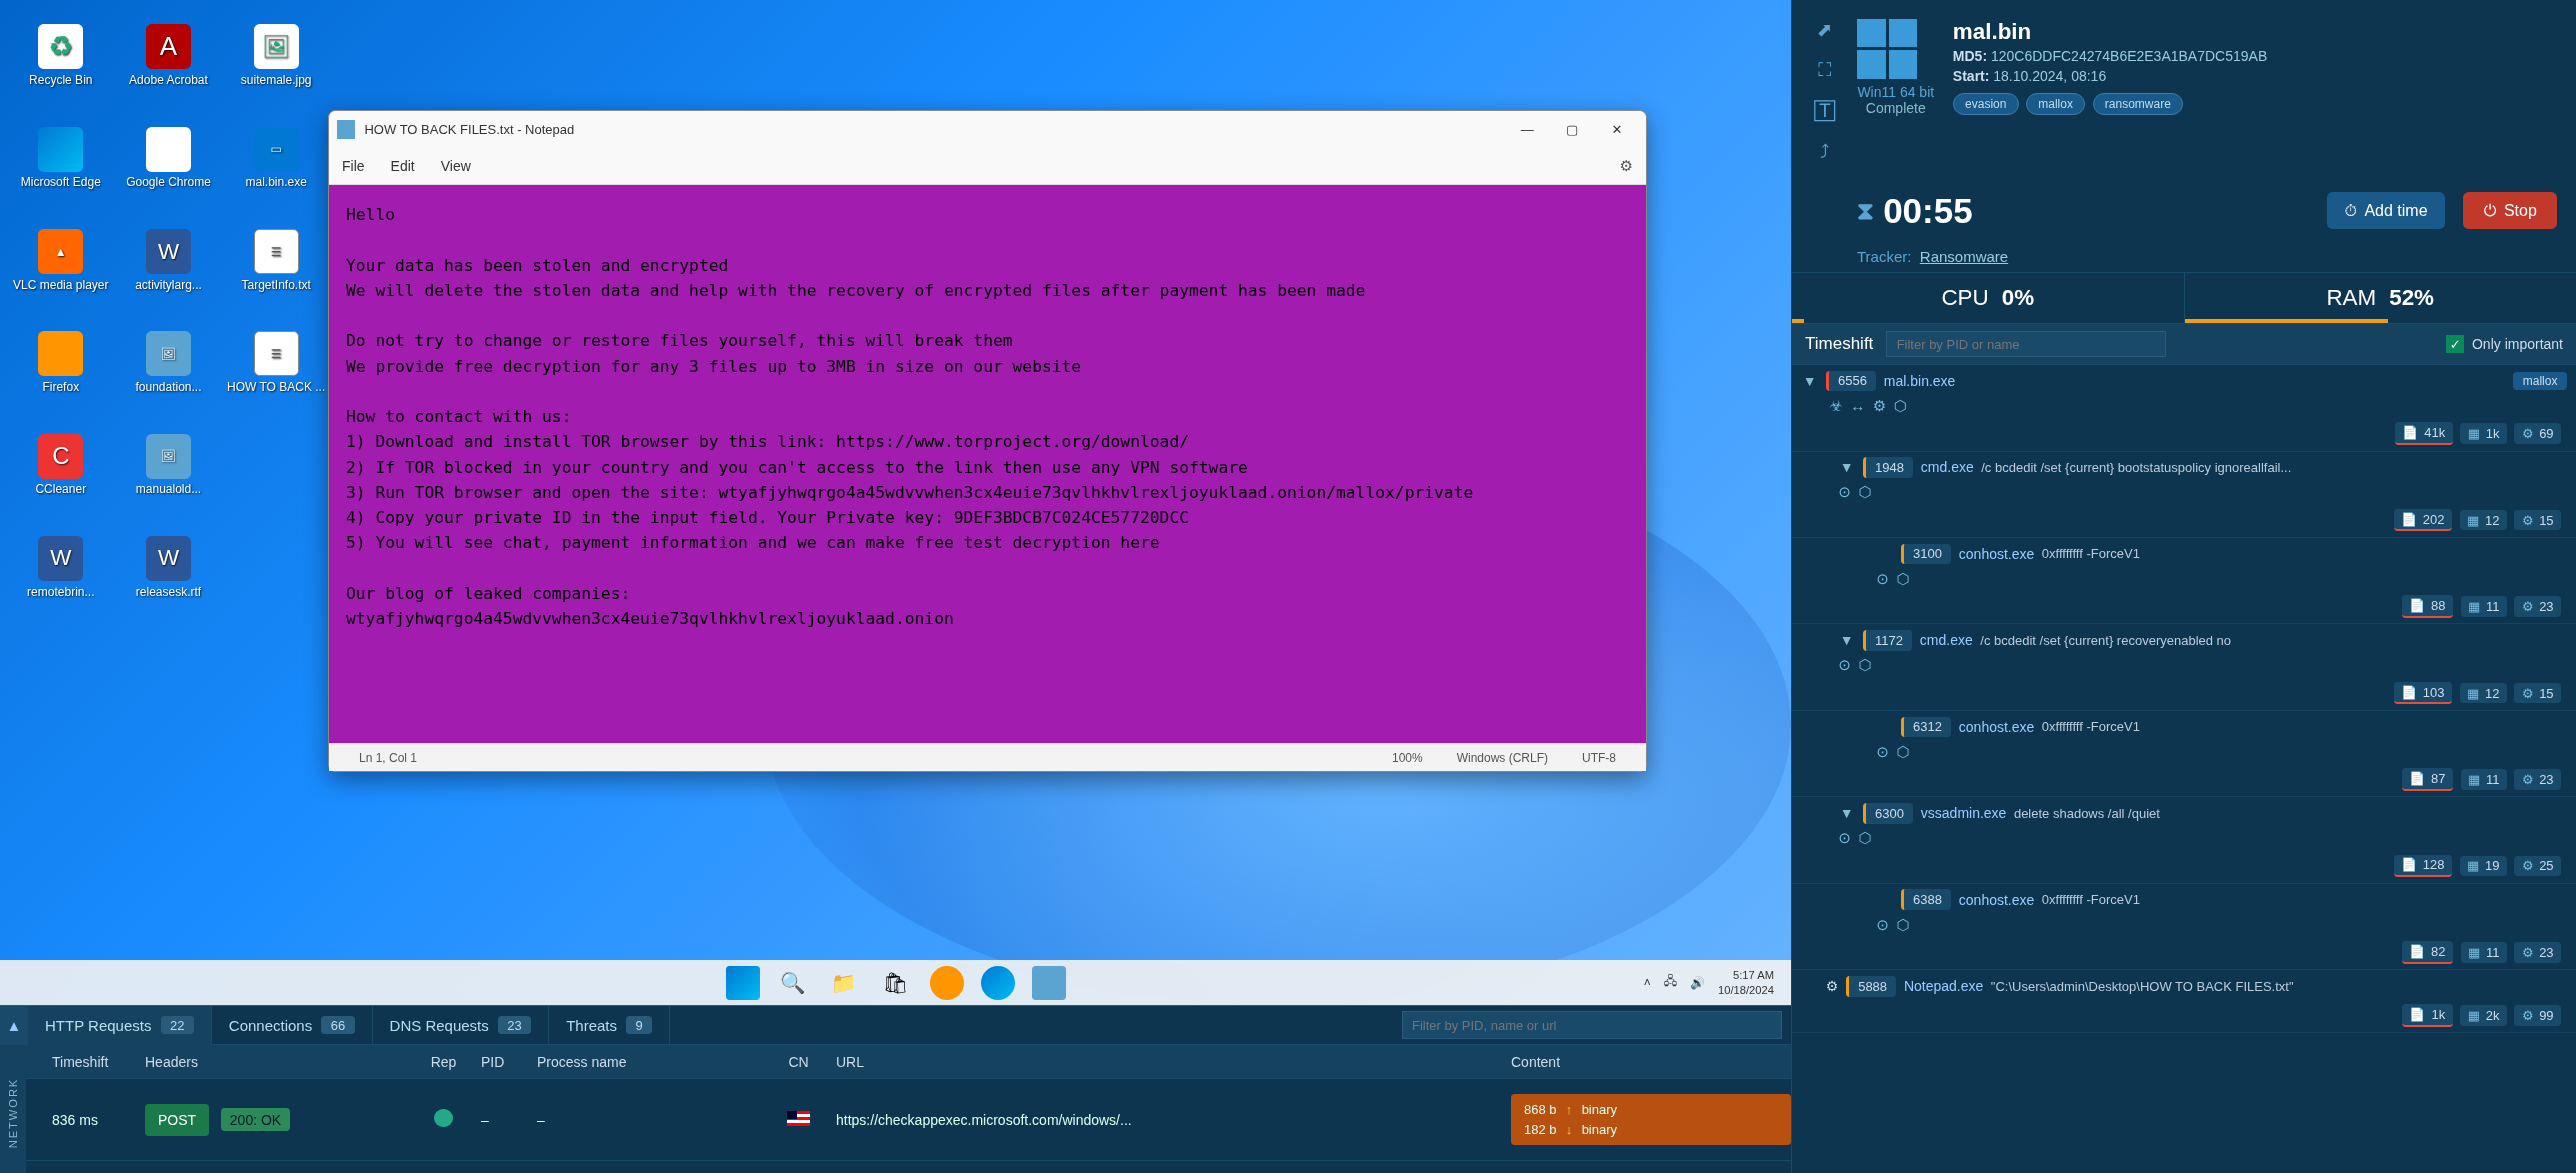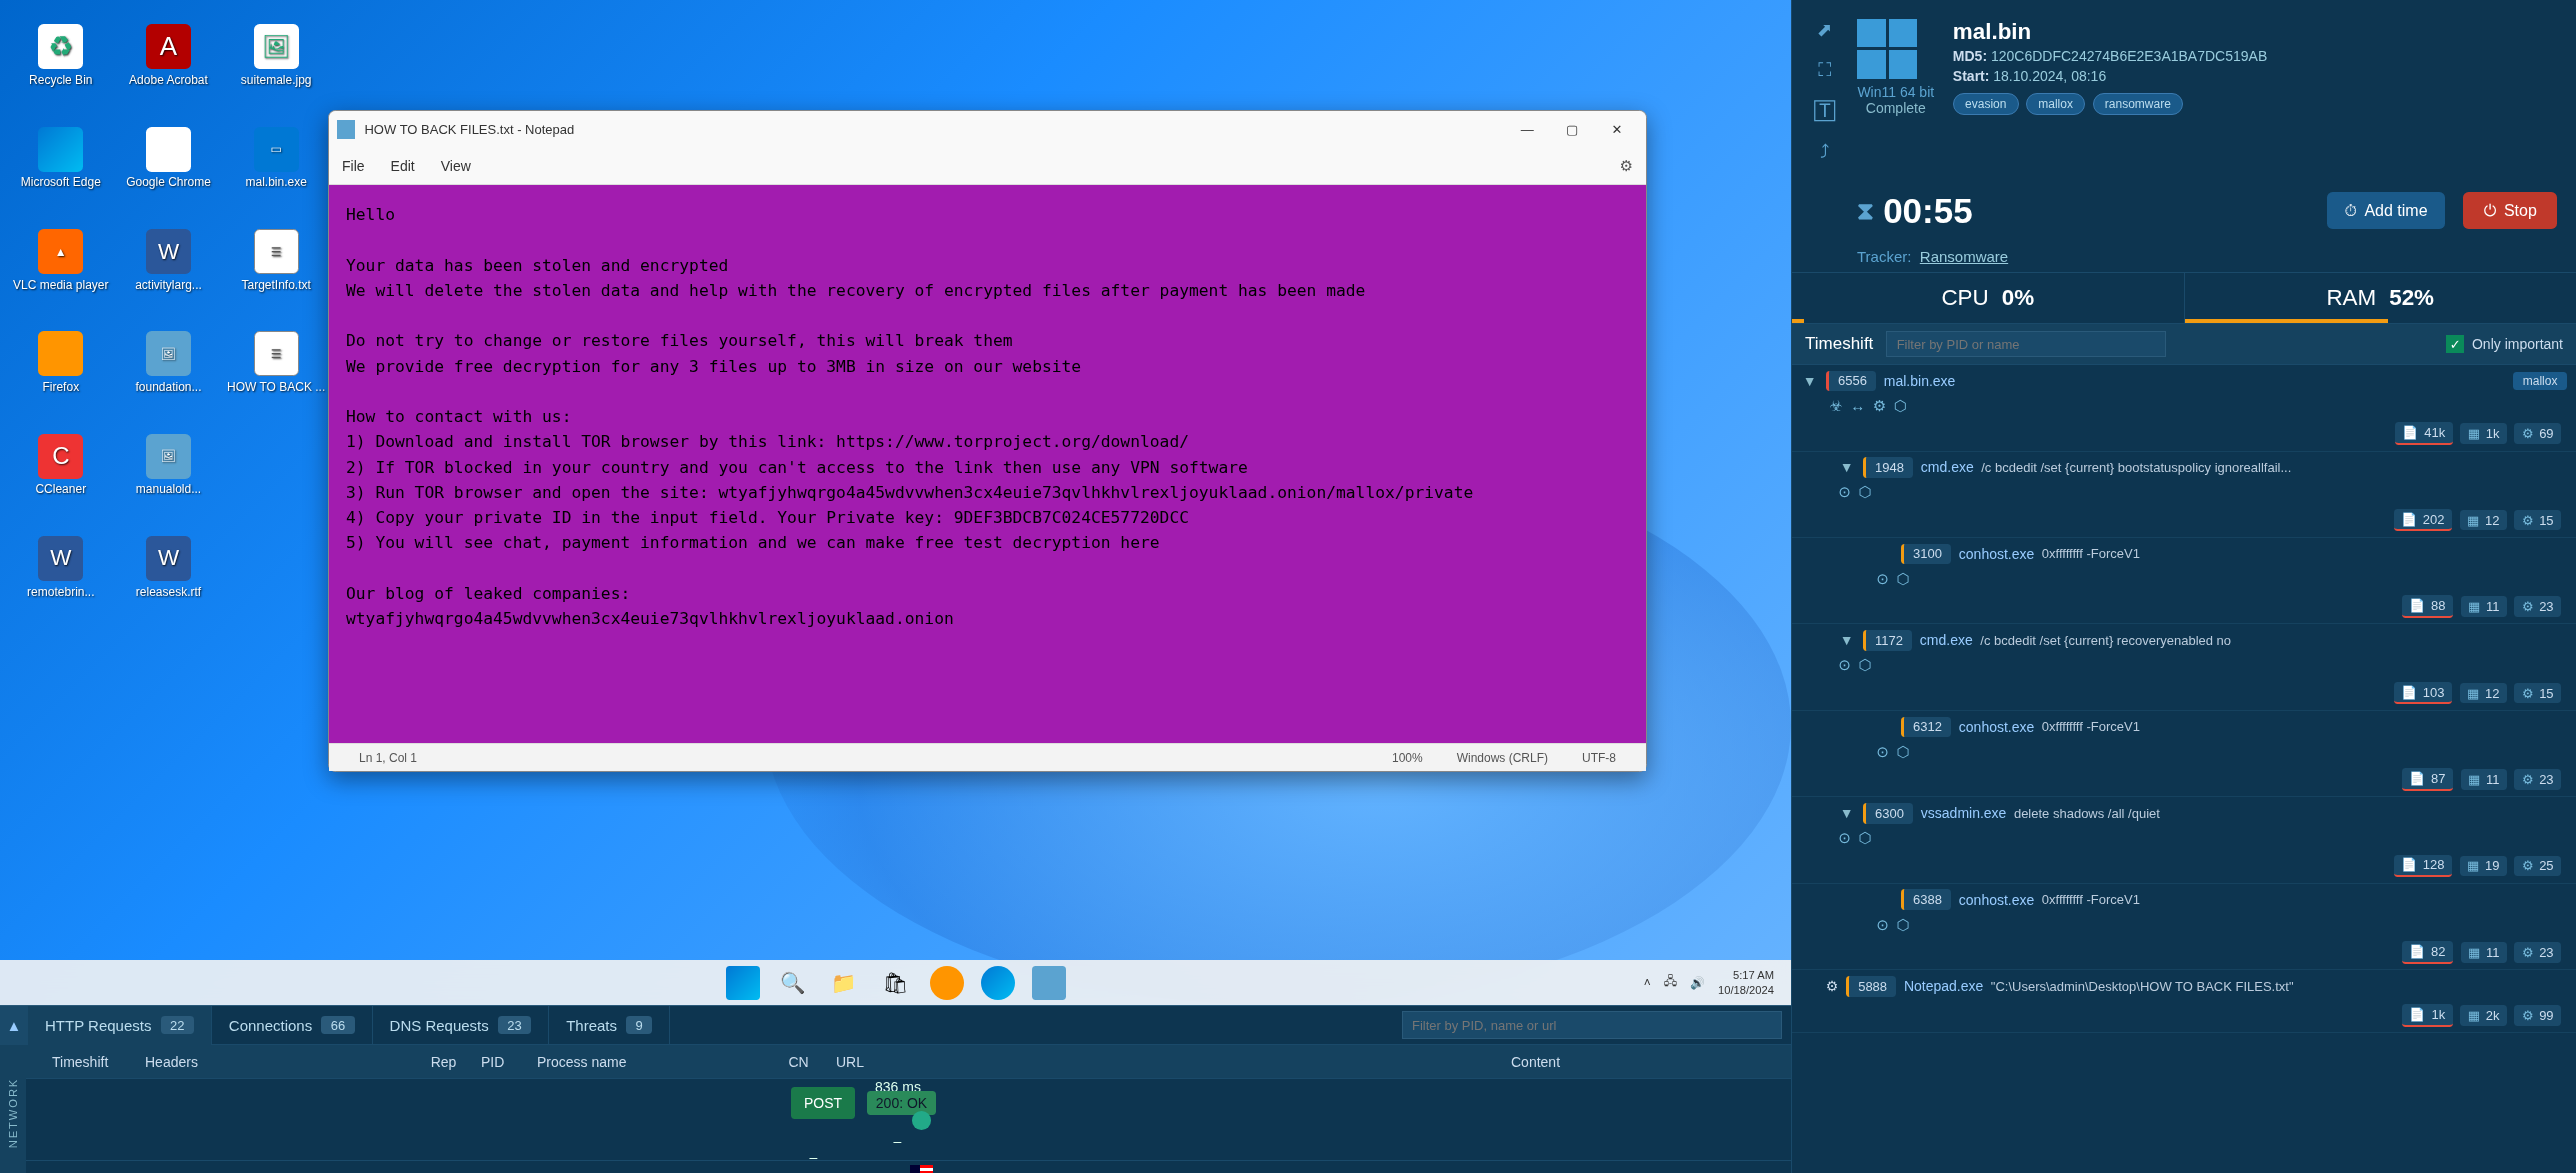--- a/index.html
+++ b/index.html
@@ -50,21 +50,21 @@
 .arrow-up { width: 28px; height: 39px; display: flex; align-items: center; justify-content: center; background: #1a4a6a; color: #9cf; }
 .net-tab { padding: 0 17px; height: 39px; display: flex; align-items: center; gap: 9.3px; color: #bde; font-size: 15px; border-right: 0.9px solid #1a4a6a; }
 .net-tab.active { background: #15425f; }
 .badge { background: #2a5a7a; padding: 1.9px 9.3px; border-radius: 3.7px; font-size: 13px; }
 .net-filter { margin-left: auto; margin-right: 9.3px; }
 .net-filter input { background: #1a4a6a; border: 0.9px solid #2a5a7a; color: #cde; padding: 5.6px 9.3px; width: 380px; font-size: 13px; }
 .rotated-label { position: absolute; left: 0; top: 47px; bottom: 0; width: 26px; background: #15425f; display: flex; align-items: center; justify-content: center; }
 .rotated-label span { transform: rotate(-90deg); font-size: 11.2px; letter-spacing: 1.9px; color: #8bc; }
 .net-headers { height: 34px; display: flex; align-items: center; background: #15425f; font-size: 14px; color: #cde; padding-left: 52px; border-bottom: 0.9px solid #1a4a6a; }
 .col-ts { width: 93px; } .col-hdr { width: 261px; } .col-rep { width: 75px; text-align: center; } .col-pid { width: 56px; } .col-pn { width: 224px; } .col-cn { width: 75px; text-align: center; } .col-url { flex: 1; } .col-content { width: 280px; }
-.net-row { display: flex; align-items: center; padding-left: 52px; height: 82px; font-size: 14px; color: #dfe; border-bottom: 0.9px solid #1a4a6a; flex-direction: column; }
+.net-row { display: flex; align-items: center; padding-left: 52px; height: 82px; font-size: 14px; color: #dfe; border-bottom: 0.9px solid #1a4a6a; }
 .pill-post { background: #1a7a4a; color: white; padding: 8px 13px; border-radius: 3.7px; margin-right: 7.5px; }
 .pill-ok { background: #2a8a5a; color: #0f172a; padding: 3.7px 9.3px; border-radius: 3.7px; }
 .rep-ok { display: inline-block; width: 18.7px; height: 18.7px; background: #2a8; border-radius: 50%; }
 .flag-us { display: inline-block; width: 22.4px; height: 15px; background: linear-gradient(red 20%, white 20% 40%, red 40% 60%, white 60% 80%, red 80%); position: relative; }
 .flag-us::before { content: ''; position: absolute; top: 0; left: 0; width: 9.3px; height: 8.4px; background: #003; }
 .content-box { background: #b8510f; padding: 7.5px 13px; border-radius: 3.7px; display: flex; flex-direction: column; gap: 5.6px; font-size: 13px; }
 .content-box .crow { display: flex; align-items: center; gap: 9.3px; }
 .arrow-y { color: #ffcc4d; }
 
 .right-panel { width: 785px; height: 1173px; background: #0d3550; color: #cde; display: flex; flex-direction: column; border-left: 1.9px solid #1a4a6a; }

